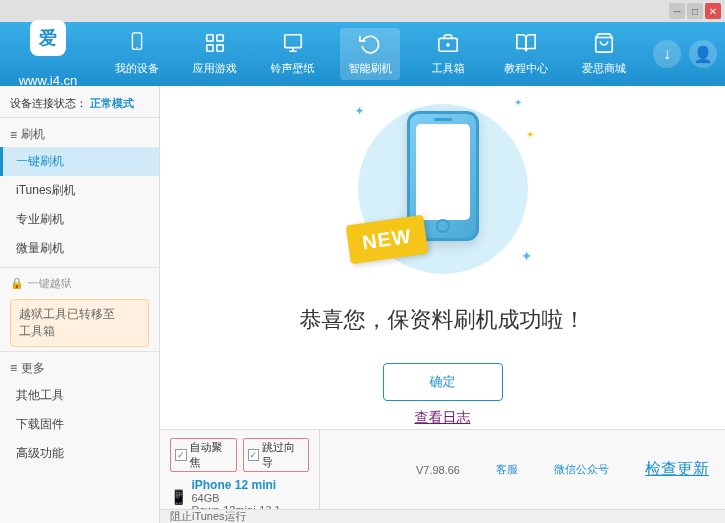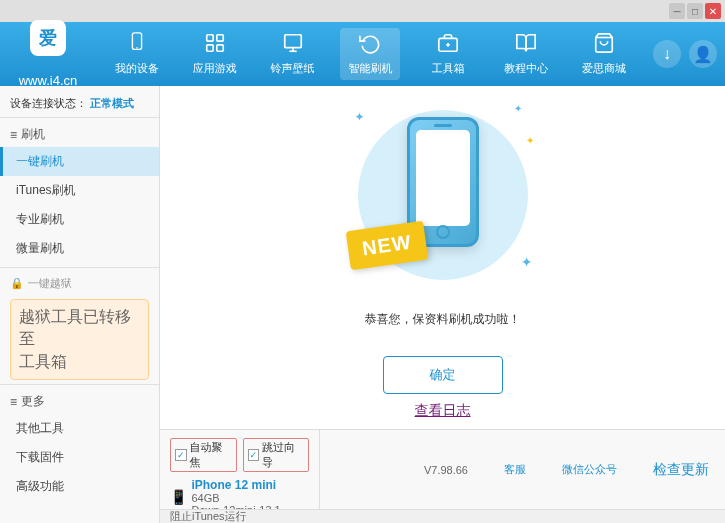--- a/index.html
+++ b/index.html
@@ -127,37 +127,37 @@
       font-size: 11px;
       color: #999;
       display: flex; align-items: center; gap: 4px;
     }
     .sidebar-notice {
       margin: 4px 10px;
       padding: 6px 8px;
       background: #fff0e0;
       border: 1px solid #ffd090;
       border-radius: 4px;
-      font-size: 16px;
+      font-size: 12px;
       color: #666;
       line-height: 1.4;
     }
 
     
     .main-content {
       flex: 1;
       background: white;
       display: flex;
       flex-direction: column;
       align-items: center;
       justify-content: center;
       position: relative;
     }
     .success-title {
-      font-size: 12px;
+      font-size: 22px;
       color: #333;
       margin-bottom: 28px;
     }
     .confirm-btn {
       width: 120px;
       height: 38px;
       border: 1px solid #1e90d0;
       background: white;
       color: #1e90d0;
       border-radius: 4px;
@@ -384,21 +384,21 @@
             <div style="font-size:11px;color:#666;">64GB</div>
             <div style="font-size:11px;color:#666;">Down-12mini-13,1</div>
           </div>
         </div>
       </div>
 
       <div style="flex:1; display:flex; align-items:center; justify-content:flex-end; padding:0 16px; gap:36px;">
         <span style="font-size:11px;color:#666;">V7.98.66</span>
         <span style="font-size:11px;color:#1e90d0;cursor:pointer;">客服</span>
         <span style="font-size:11px;color:#1e90d0;cursor:pointer;">微信公众号</span>
-        <span style="font-size:14px;color:#1e90d0;cursor:pointer;">检查更新</span>
+        <span style="font-size:16px;color:#1e90d0;cursor:pointer;text-decoration:underline;">检查更新</span>
       </div>
     </div>
 
     <div class="status-footer">
       <span>阻止iTunes运行</span>
     </div>
 
   </div>
 </div>
 

